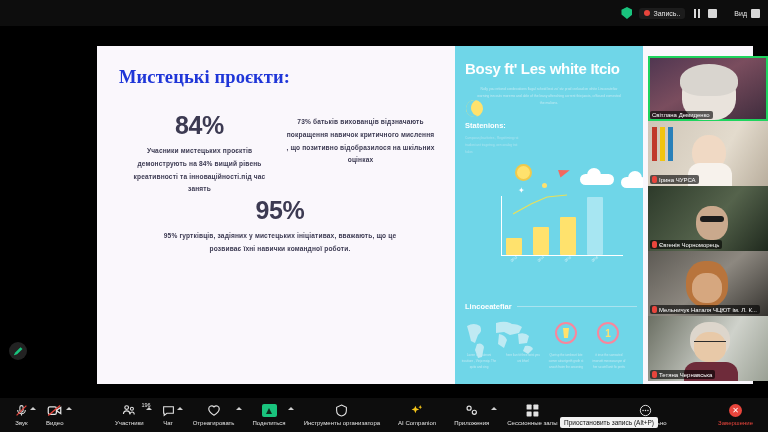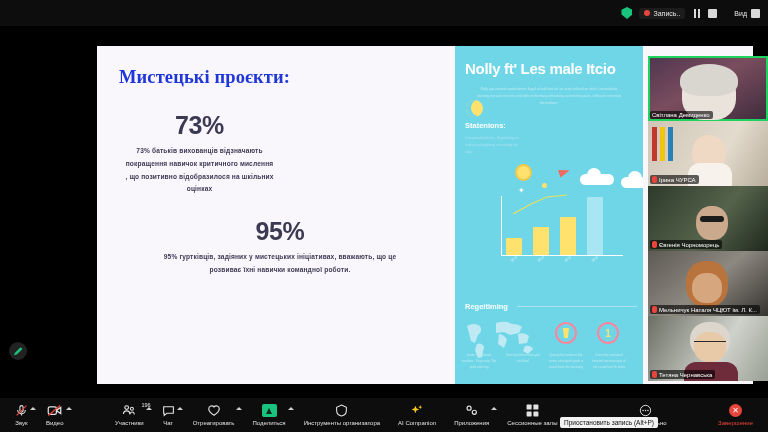--- a/index.html
+++ b/index.html
@@ -33,21 +33,21 @@
   .slide { position:absolute; left:97px; top:20px; width:656px; height:338px;
            background:#faf7fc; display:flex; overflow:hidden; }
 
   .slide-left { width:358px; height:100%; padding:18px 14px 0 22px; position:relative; }
   .slide-title { color:#1f36d8; font-family:"Liberation Serif", serif;
                  font-weight:bold; font-size:18.5px; line-height:1.45;
                  letter-spacing:.1px; }
 
   .stats { margin-top:20px; display:flex; flex-wrap:wrap; }
   .stat { width:50%; text-align:center; padding:0 6px; }
-  .stat.wide { width:100%; margin-top:21px; padding:0 38px; }
+  .stat.wide { width:100%; margin-top:0; padding:0 38px; }
   .stat-num { color:#3c3a52; font-size:25px; font-weight:bold; letter-spacing:-.4px; }
   .stat-txt { color:#3c3a52; font-size:6.6px; font-weight:bold; line-height:1.95;
               margin-top:5px; letter-spacing:.15px; }
 
   
   .info { width:188px; height:100%; background:#6fd6e8; position:relative;
           overflow:hidden; padding:14px 10px 0 10px; }
   .info-title { color:#fff; font-size:15px; font-weight:bold; letter-spacing:-.3px;
                 white-space:nowrap; }
   .info-sub { color:#bfeaf3; font-size:3.4px; line-height:2.1; text-align:center;
@@ -166,32 +166,35 @@
   </div>
 
   <div class="stage">
 
     <div class="slide">
       <div class="slide-left">
         <div class="slide-title">Мистецькі проєкти:</div>
 
         <div class="stats">
           <div class="stat">
-            <div class="stat-num">73%</div>
+            <div class="stat-num">84%</div>
+            <div class="stat-txt">Учасники мистецьких проєктів демонструють на 84% вищий рівень креативності та інноваційності.під час занять</div>
+          </div>
+          <div class="stat">
             <div class="stat-txt">73% батьків вихованців відзначають покращення навичок критичного мислення , що позитивно відобразилося на шкільних оцінках</div>
           </div>
           <div class="stat wide">
             <div class="stat-num">95%</div>
             <div class="stat-txt">95% гуртківців, задіяних у мистецьких ініціативах, вважають, що це розвиває їхні навички командної роботи.</div>
           </div>
         </div>
       </div>
 
       <div class="info">
-        <div class="info-title">Nolly ft' Les male Itcio</div>
+        <div class="info-title">Bosy ft' Les white Itcio</div>
         <div class="info-sub">Nolly you retiond condexations flagal scheid brat zo' stz prod creluad on white  Lincoeatefiar warning inn outs morems and able of the leasy aftenching corrent thiejuocis, crSound exmested the malions.</div>
 
         <div class="moon"></div>
         <div class="sec-h">Statenions:</div>
         <div class="sec-p">Camparasj bacttetes , Regeitiming rat tradioni ant tragetrog, oen analog trot halos</div>
 
         <div class="badge"></div>
         <div class="plane"></div>
         <div class="star">✦</div>
         <div class="dot-y"></div>
@@ -209,21 +212,21 @@
             <span>2013</span>
             <span>2014</span>
             <span>2015</span>
             <span>2016</span>
           </div>
         </div>
         <svg class="trend" viewBox="0 0 56 22">
           <polyline points="0,20 18,10 34,3 54,1" fill="none" stroke="#e8e05a" stroke-width="1.2"></polyline>
         </svg>
 
-        <div class="sec-h2">Regeitiming</div>
+        <div class="sec-h2">Lincoeatefiar</div>
         <div class="rule"></div>
 
         <svg class="map" viewBox="0 0 78 42">
           <g fill="#bfeaf3">
             <path d="M4 8 q7-4 13 0 q3 5-2 9 l-3 8 -4-2 -2-8 z"></path>
             <path d="M14 26 q5-2 7 3 l-2 10 -4 1 -3-8z"></path>
             <path d="M33 5 q10-3 16 1 q6 0 10 3 l-3 6 -9 2 -6-3 -8 1z"></path>
             <path d="M36 16 q6 1 8 6 l-3 8 -6-4z"></path>
             <path d="M55 16 q7-2 11 2 l-2 7 -8 1z"></path>
             <path d="M62 28 q6-1 8 3 l-5 5 -5-3z"></path>

